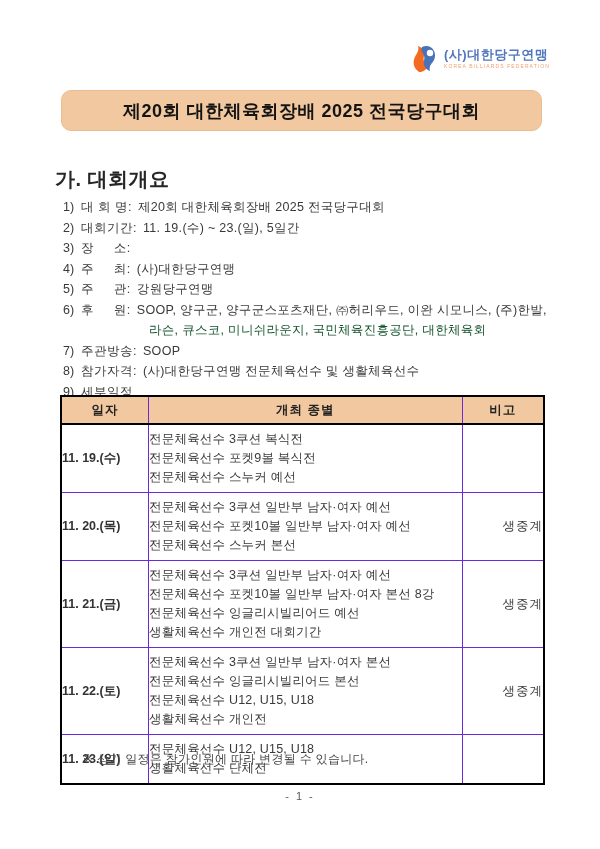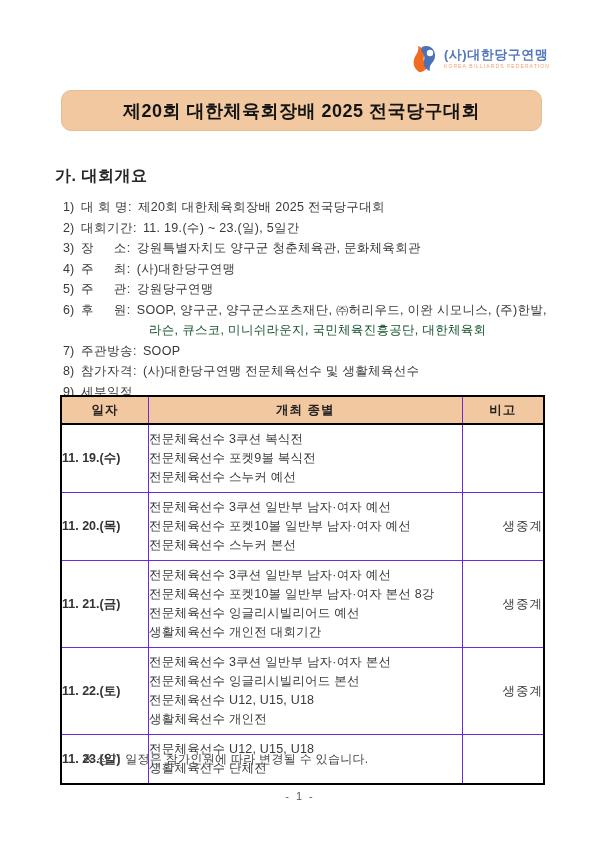--- a/index.html
+++ b/index.html
@@ -37,21 +37,21 @@
     display: flex; align-items: center; justify-content: center;
   }
   .banner-title {
     font-size: 18px; font-weight: bold; color: #141414; letter-spacing: 0.5px;
     font-family: "Liberation Sans", "DejaVu Sans", sans-serif;
   }
 
   
   .section-heading {
     position: absolute; top: 166px; left: 55px;
-    font-size: 16px; font-weight: bold; color: #262626; letter-spacing: 0.5px;
+    font-size: 20px; font-weight: bold; color: #262626; letter-spacing: 0.5px;
   }
 
   
   .overview { position: absolute; top: 197px; left: 63px; width: 495px; font-size: 12.5px; }
   .ov-item { display: flex; line-height: 20.5px; color: #3a3a3a; }
   .ov-num { width: 18px; flex: 0 0 auto; }
   .ov-label { white-space: pre; letter-spacing: 0.5px; }
   .ov-value { margin-left: 6px; white-space: pre; letter-spacing: 0.3px; }
   .ov-cont { margin-left: 86px; line-height: 20.5px; white-space: pre; letter-spacing: 0.3px; color: #14532d; }
 
@@ -121,21 +121,20 @@
       <span class="ov-value">제20회 대한체육회장배 2025 전국당구대회</span>
     </div>
     <div class="ov-item">
       <span class="ov-num">2)</span>
       <span class="ov-label">대회기간:</span>
       <span class="ov-value">11. 19.(수) ~ 23.(일), 5일간</span>
     </div>
     <div class="ov-item">
       <span class="ov-num">3)</span>
       <span class="ov-label">장     소:</span>
-      <span class="ov-value">강원특별자치도 양구군 청춘체육관, 문화체육회관</span>
     </div>
     <div class="ov-item">
       <span class="ov-num">4)</span>
       <span class="ov-label">주     최:</span>
       <span class="ov-value">(사)대한당구연맹</span>
     </div>
     <div class="ov-item">
       <span class="ov-num">5)</span>
       <span class="ov-label">주     관:</span>
       <span class="ov-value">강원당구연맹</span>

